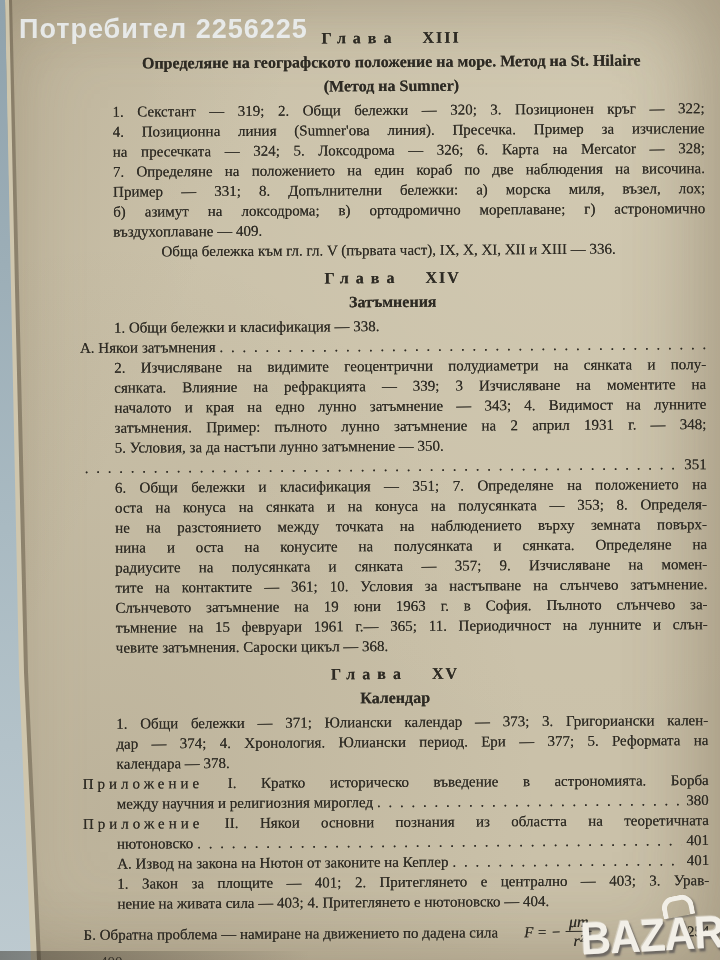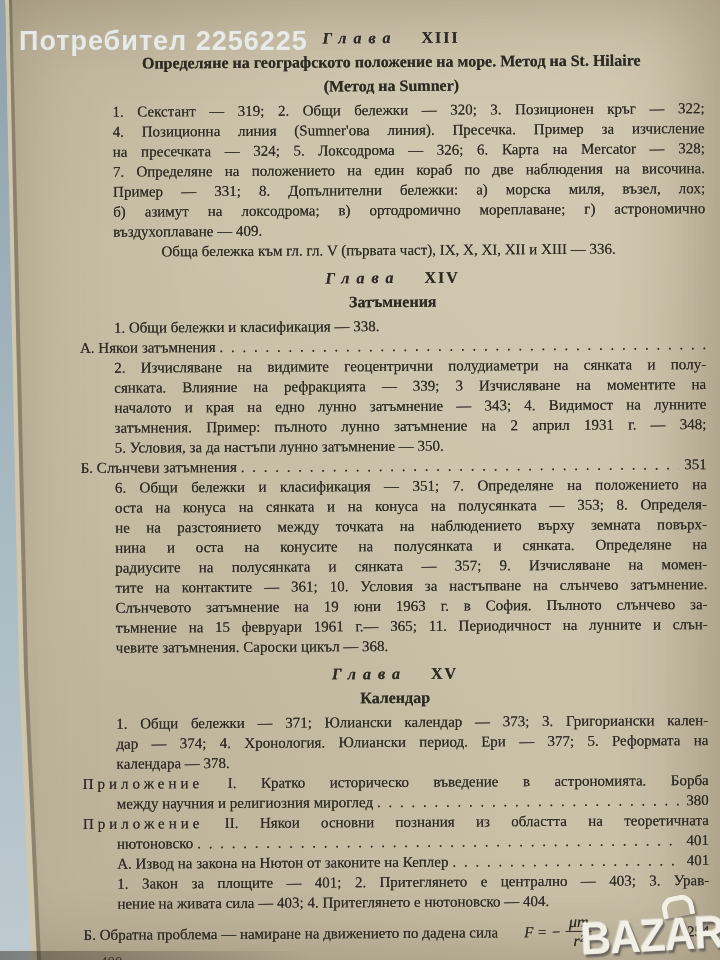--- a/index.html
+++ b/index.html
@@ -23,36 +23,36 @@
   .bottom-shadow{position:absolute;left:0;bottom:0;width:310px;height:9px;
         background:linear-gradient(90deg,rgba(55,50,40,.5),rgba(55,50,40,0));}
   .content{position:absolute;left:78px;right:16px;top:20px;
         transform:rotate(-0.35deg);transform-origin:50% 0;
         text-shadow:0 0 .5px rgba(46,43,36,.85);}
   .ln{line-height:20px;font-size:15px;}
   .i0{margin-left:0}.i1{margin-left:34px}.i2{margin-left:82px}.i3{margin-left:20px}
   .b{text-align:justify;text-align-last:justify;}
   .e{text-align:left;}
   .h{text-align:center;font-weight:bold;font-size:16px;margin:8px 0 4px;}
-  .hw{letter-spacing:7px;font-style:italic;}
+  .hw{letter-spacing:7px;}
   .hn{margin-left:24px;letter-spacing:2px;}
   .s{text-align:center;font-weight:bold;font-size:16px;margin-bottom:4px;}
   .sp{letter-spacing:4px;}
   .L{display:flex;align-items:baseline;}
   .lt{white-space:nowrap;}
   .dots{flex:1 1 auto;overflow:hidden;white-space:nowrap;letter-spacing:2px;padding:0 4px;}
   .pg{flex:0 0 auto;padding-left:6px;}
   .F{display:flex;align-items:center;margin:2px 0 3px;}
   .formula{display:inline-flex;align-items:center;margin-left:26px;font-style:italic;white-space:nowrap;}
   .frac{display:inline-flex;flex-direction:column;align-items:center;
         font-size:16px;line-height:1.15;margin-left:5px;font-style:italic;}
   .fn{border-bottom:1px solid #2e2b24;padding:0 3px;}
   .fpost{margin-left:3px;}
   .pgf{margin-left:auto;font-style:normal;}
-  .wm-top{position:absolute;left:19px;top:26px;z-index:5;
+  .wm-top{position:absolute;left:19px;top:14px;z-index:5;
         font-family:"Liberation Sans","DejaVu Sans",sans-serif;font-weight:bold;font-size:27px;
         color:rgba(238,243,247,.85);letter-spacing:1px;}
   .bazar{position:absolute;right:-10px;bottom:-2px;z-index:5;transform:rotate(-3deg);}
   .bazar-text{display:inline-block;font-family:"Liberation Sans","DejaVu Sans",sans-serif;
         font-weight:bold;font-size:46px;letter-spacing:-1px;transform:scaleX(.92);
         color:#f2efe7;text-shadow:2px 3px 2px rgba(50,50,58,.55),-1px -1px 1px rgba(255,255,255,.4);}
   .bag-handle{position:absolute;left:57%;top:-11px;width:22px;height:16px;
         border:5px solid #f2efe7;border-bottom:none;border-radius:12px 12px 0 0;
         transform:rotate(-8deg);box-shadow:2px 2px 2px rgba(50,50,58,.4);}
   .pnum{position:absolute;left:100px;bottom:-12px;font-size:15px;line-height:20px;color:#2e2b24;}
@@ -80,21 +80,20 @@
         <div class="ln L i0">
           <span class="lt">А. Някои затъмнения</span>
           <span class="dots">. . . . . . . . . . . . . . . . . . . . . . . . . . . . . . . . . . . . . . . . . . . . . . . . . . . . . . . . . . . .</span>
         </div>
         <div class="ln b i1">2. Изчисляване на видимите геоцентрични полудиаметри на сянката и полу-</div>
         <div class="ln b i1">сянката. Влияние на рефракцията — 339; 3 Изчисляване на моментите на</div>
         <div class="ln b i1">началото и края на едно лунно затъмнение — 343; 4. Видимост на лунните</div>
         <div class="ln b i1">затъмнения. Пример: пълното лунно затъмнение на 2 април 1931 г. — 348;</div>
         <div class="ln e i1">5. Условия, за да настъпи лунно затъмнение — 350.</div>
         <div class="ln L i0">
-          <span class="lt">Б. Слънчеви затъмнения</span>
           <span class="dots">. . . . . . . . . . . . . . . . . . . . . . . . . . . . . . . . . . . . . . . . . . . . . . . . . . . . . . . . . . . .</span>
           <span class="pg">351</span>
         </div>
         <div class="ln b i1">6. Общи бележки и класификация — 351; 7. Определяне на положението на</div>
         <div class="ln b i1">оста на конуса на сянката и на конуса на полусянката — 353; 8. Определя-</div>
         <div class="ln b i1">не на разстоянието между точката на наблюдението върху земната повърх-</div>
         <div class="ln b i1">нина и оста на конусите на полусянката и сянката. Определяне на</div>
         <div class="ln b i1">радиусите на полусянката и сянката — 357; 9. Изчисляване на момен-</div>
         <div class="ln b i1">тите на контактите — 361; 10. Условия за настъпване на слънчево затъмнение.</div>
         <div class="ln b i1">Слънчевото затъмнение на 19 юни 1963 г. в София. Пълното слънчево за-</div>

